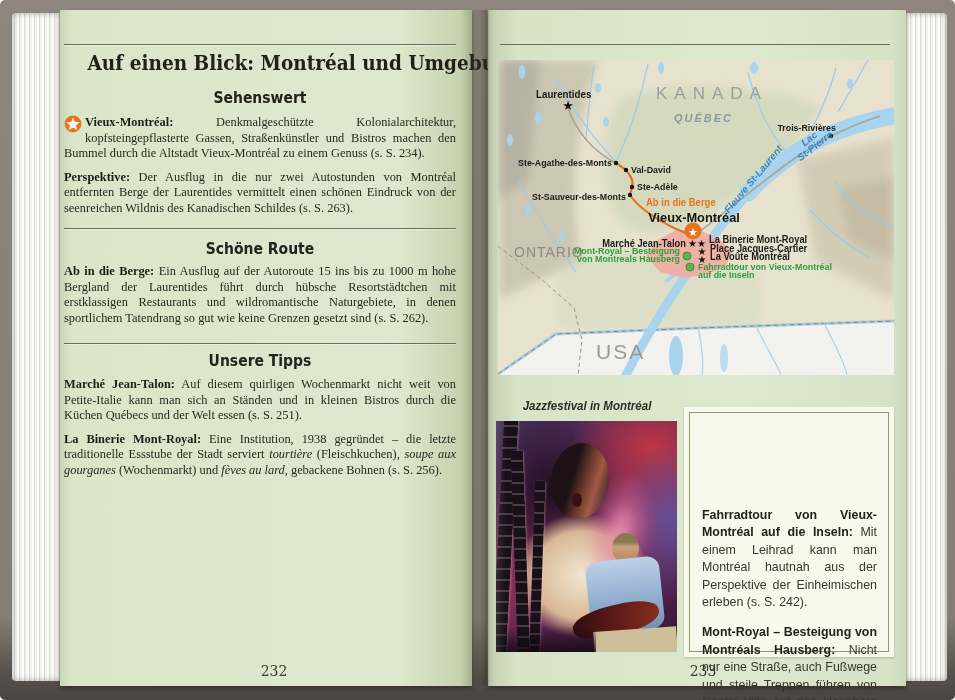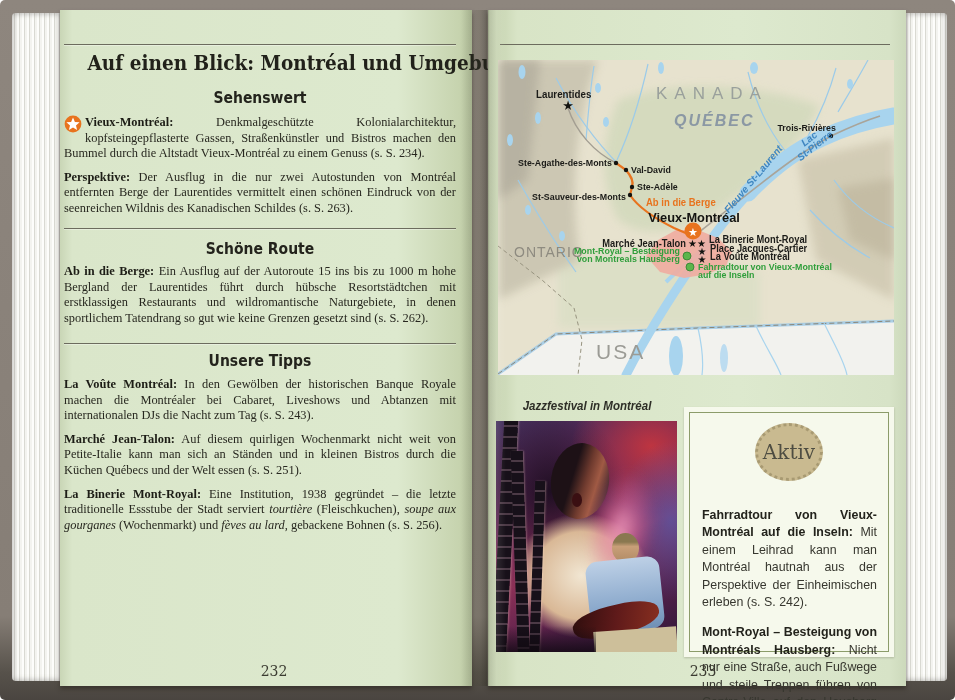--- a/index.html
+++ b/index.html
@@ -27,21 +27,21 @@
   .pn{position:absolute;top:663px;width:60px;text-align:center;font:14px "DejaVu Serif",serif;color:#3b3b31;}
   
   .rule-r{position:absolute;left:500px;top:44px;width:390px;height:1px;background:#6c6c5e;}
   .map{position:absolute;left:498px;top:60px;width:396px;height:315px;overflow:hidden;background:#e7e2ce;}
   .map svg{position:absolute;left:0;top:0;}
   .ml{position:absolute;white-space:nowrap;font-family:"Liberation Sans",sans-serif;}
   .ml-town{font-size:9.5px;font-weight:bold;color:#1b1b18;transform:scaleX(.93);transform-origin:left top;}
   .ml-town.ra{transform-origin:right top;text-align:right;}
   .ml-big{font-size:13.5px;font-weight:bold;color:#141411;transform:scaleX(.95);}
   .ml-country{font-size:17px;letter-spacing:7px;color:#9aa09c;}
-  .ml-prov{font-size:16px;font-weight:bold;font-style:italic;letter-spacing:2px;color:#8b98a4;}
+  .ml-prov{font-size:11px;font-weight:bold;font-style:italic;letter-spacing:2px;color:#8b98a4;}
   .ml-region{font-size:14px;color:#8e8b80;letter-spacing:1px;}
   .ml-usa{font-size:21px;color:#9b9b95;letter-spacing:2px;}
   .ml-water{font-size:10px;font-weight:bold;font-style:italic;color:#3f86c0;}
   .ml-orange{font-size:10px;font-weight:bold;color:#e8731e;transform:scaleX(.95);transform-origin:left top;}
   .ml-green{font-size:9.5px;font-weight:bold;color:#2f9e3b;line-height:8px;transform:scaleX(.93);}
   .photo-caption{position:absolute;left:496px;top:399px;width:182px;text-align:center;
     font:italic bold 12px "Liberation Sans",sans-serif;color:#2e2e27;transform:scaleX(.96);}
   
   .photo{position:absolute;left:496px;top:421px;width:181px;height:231px;overflow:hidden;
     background:linear-gradient(155deg,#43305c 0%,#65285a 30%,#8c3057 55%,#52204a 78%,#2c1736 100%);}
@@ -113,24 +113,20 @@
     <p>
       <b>Ab in die Berge:</b>
       <span>Ein Ausflug auf der Autoroute 15 ins bis zu 1000 m hohe Bergland der Laurentides führt durch hübsche Resortstädtchen mit erstklassigen Restaurants und wildromantische Naturgebiete, in denen sportlichem Tatendrang so gut wie keine Grenzen gesetzt sind (s. S. 262).</span>
     </p>
   </div>
 
   <div class="rule" style="top:343px"></div>
   <div class="h-sans" style="top:352px">Unsere Tipps</div>
   <div class="serif-block" style="top:377px">
     <p>
-      <b>La Voûte Montréal:</b>
-      <span>In den Gewölben der historischen Banque Royale machen die Montréaler bei Cabaret, Liveshows und Abtanzen mit internationalen DJs die Nacht zum Tag (s. S. 243).</span>
-    </p>
-    <p>
       <b>Marché Jean-Talon:</b>
       <span>Auf diesem quirligen Wochenmarkt nicht weit von Petite-Italie kann man sich an Ständen und in kleinen Bistros durch die Küchen Québecs und der Welt essen (s. S. 251).</span>
     </p>
     <p>
       <b>La Binerie Mont-Royal:</b>
       <span>Eine Institution, 1938 gegründet – die letzte traditionelle Essstube der Stadt serviert </span><i>tourtière</i><span> (Fleischkuchen), </span><i>soupe aux gourganes</i><span> (Wochenmarkt) und </span><i>fèves au lard</i><span>, gebackene Bohnen (s. S. 256).</span>
     </p>
   </div>
 
   <div class="pn" style="left:244px">232</div>
@@ -269,21 +265,20 @@
     <div class="ph-neck n3"></div>
     <div class="ph-m2-head"></div>
     <div class="ph-m2-shirt"></div>
     <div class="ph-m2-guitar"></div>
     <div class="ph-m2-pants"></div>
     <div class="ph-dark-bottom"></div>
   </div>
 
   <div class="tip-box">
     <div class="tip-inner"></div>
-    <div class="badge">Aktiv</div>
     <div class="tip-text">
       <p>
         <b>Fahrradtour von Vieux-Montréal auf die Inseln:</b>
         <span>Mit einem Leihrad kann man Montréal hautnah aus der Perspektive der Einheimischen erleben (s. S. 242).</span>
       </p>
       <p>
         <b>Mont-Royal – Besteigung von Montréals Hausberg:</b>
         <span>Nicht nur eine Straße, auch Fußwege und steile Treppen führen von Centre-Ville auf den Hausberg der Stadt (s. S. 261).</span>
       </p>
     </div>

